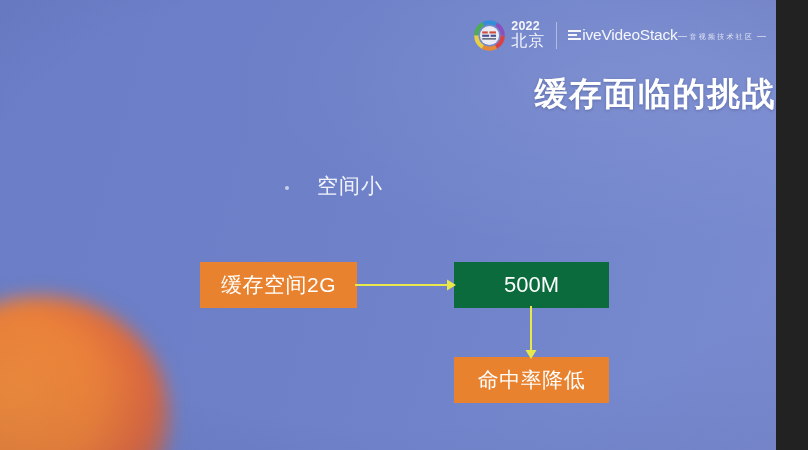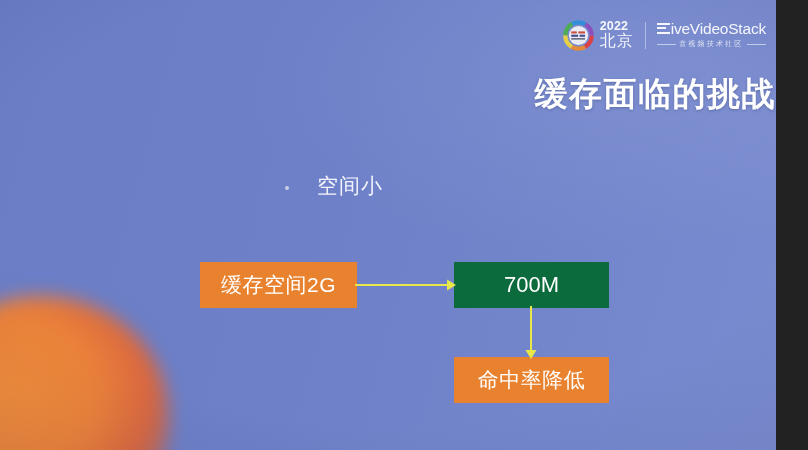--- a/index.html
+++ b/index.html
@@ -83,21 +83,21 @@
     letter-spacing: 1px;
   }
   .brand-div {
     width: 1px;
     height: 27px;
     background: rgba(255,255,255,0.45);
     margin: 0 11px;
   }
   .lvs {
     display: flex;
-    flex-direction: column;
+    flex-direction: row;
     justify-content: center;
   }
   .lvs-word {
     display: flex;
     align-items: center;
     color: #ffffff;
     font-size: 15.5px;
     letter-spacing: -0.2px;
     line-height: 1;
   }
@@ -266,21 +266,21 @@
   <div class="bullet">
     <span class="dot"></span>
     <span>空间小</span>
   </div>
 
   <div class="box box-orange" id="box-cache">
     <span>缓存空间2G</span>
   </div>
 
   <div class="box box-green" id="box-500m">
-    <span>700M</span>
+    <span>500M</span>
   </div>
 
   <div class="box box-orange" id="box-hitrate">
     <span>命中率降低</span>
   </div>
 
   <svg class="arrow-svg" id="arrow-h" viewBox="0 0 102 18">
     <line x1="0" y1="9" x2="92" y2="9" stroke="#e8e84a" stroke-width="2"></line>
     <polygon points="92,3.5 101,9 92,14.5" fill="#e8e84a"></polygon>
   </svg>

